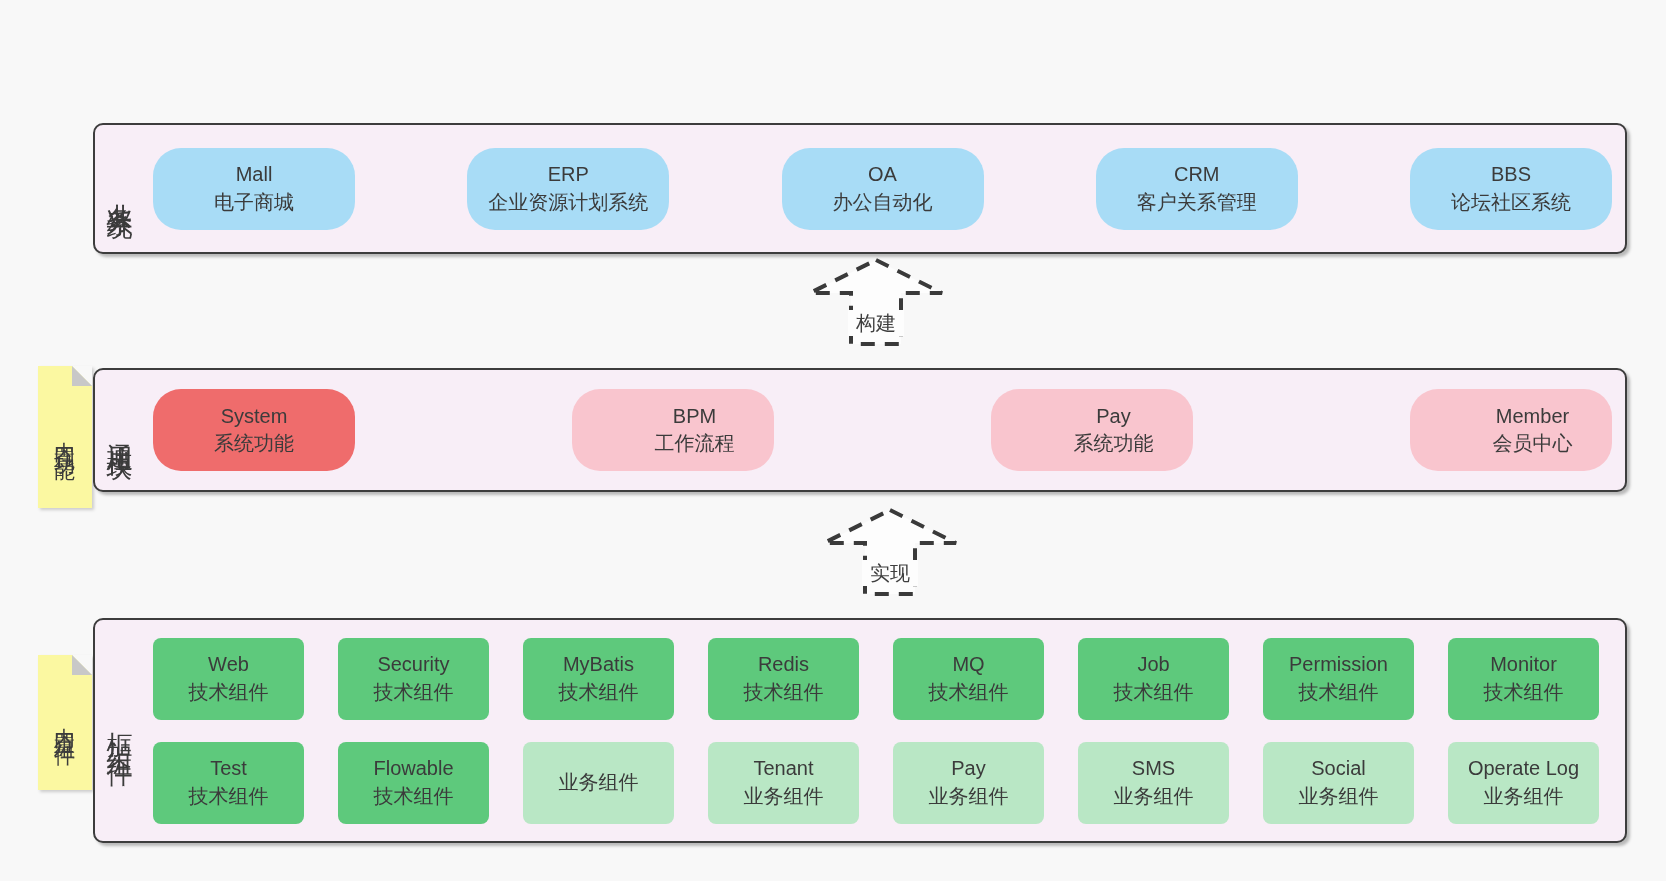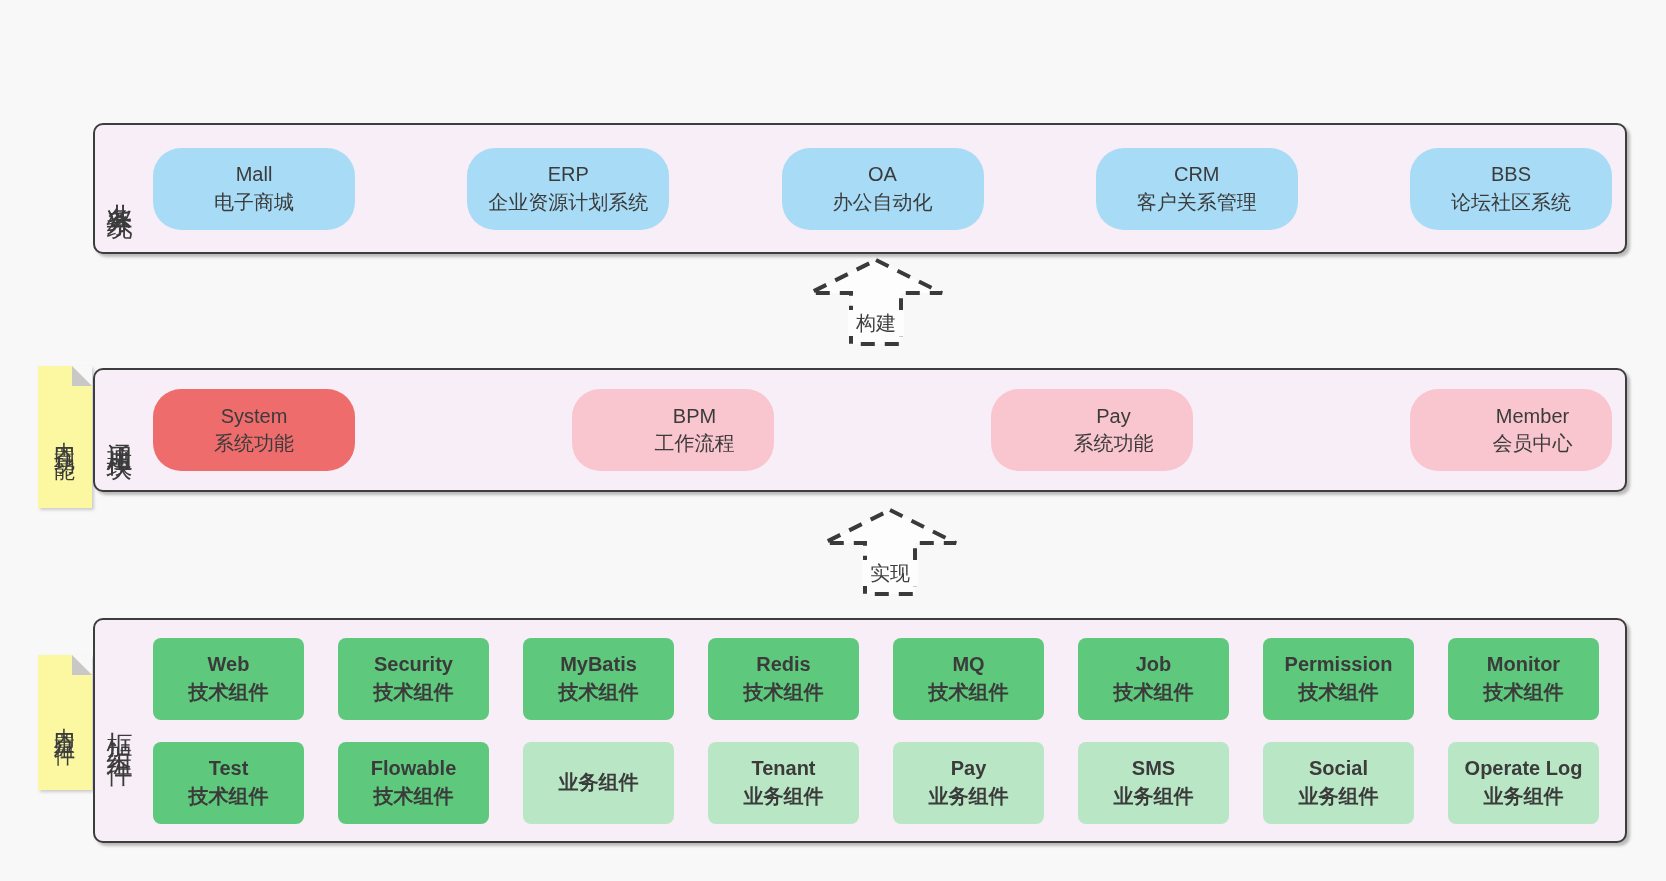--- a/index.html
+++ b/index.html
@@ -40,21 +40,21 @@
   .cols6{margin:0 13px 0 58px;}
   .cols8{margin:0 26px 0 58px;}
 
   .box{
     height:82px;border-radius:8px;
     display:flex;flex-direction:column;justify-content:center;align-items:center;
     text-align:center;font-size:20px;line-height:1.36;
     padding:0 4px;box-sizing:border-box;
   }
   .cols6 .box{width:202px;border-radius:28px;}
-  .cols8 .box{width:151px;font-weight:bold;}
+  .cols8 .box{width:151px;}
   .blue{background:#a8dcf6;}
   .red{background:#ef6c6c;}
   .pink{background:#f9c5ce;padding-left:47px;}
   .green{background:#5ec97c;}
   .light-green{background:#b9e7c5;}
 
   
   .sticky{
     position:absolute;left:38px;width:54px;
     background:#fbf8a1;

